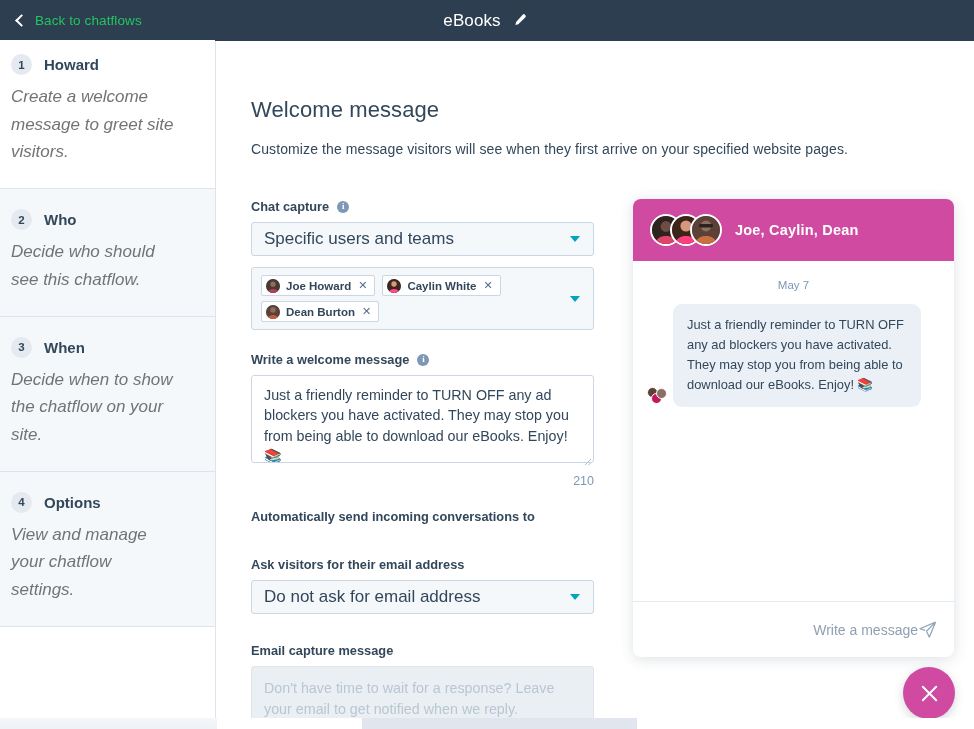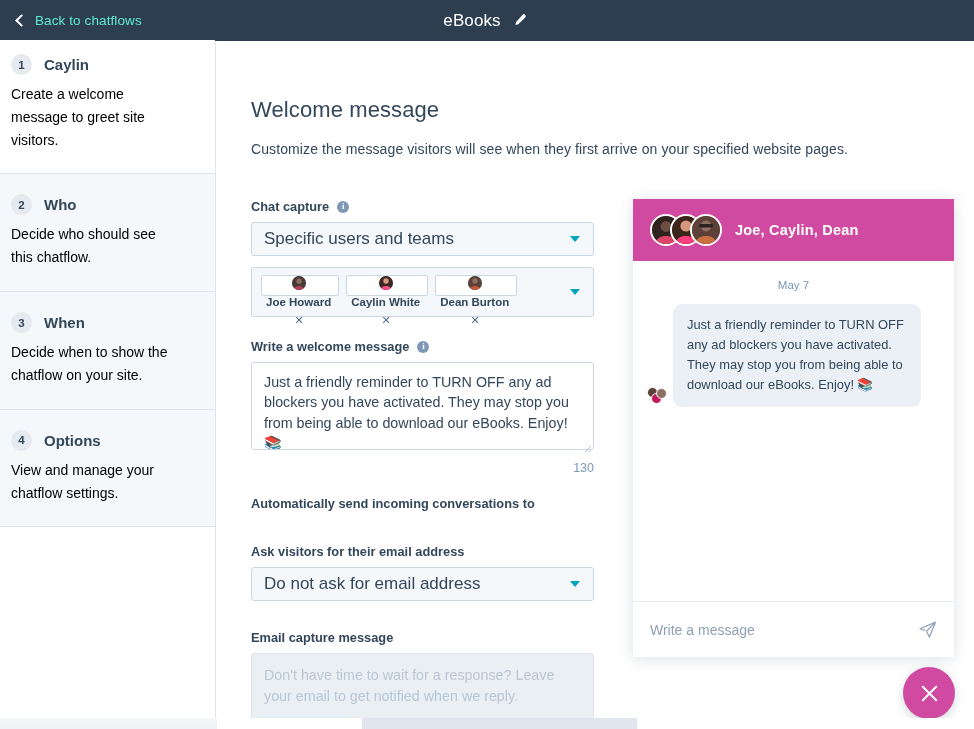--- a/index.html
+++ b/index.html
@@ -19,21 +19,21 @@
     background: #2d3e50;
     display: flex;
     align-items: center;
     width: 100%;
   }
   .back-link {
     display: flex;
     align-items: center;
     gap: 9px;
     padding-left: 17px;
-    color: #5eead4;
+    color: #22c55e;
     font-size: 13.5px;
     cursor: pointer;
     letter-spacing: .1px;
   }
   .chev-left {
     width: 9px; height: 9px;
     border-left: 2px solid #ffffff;
     border-bottom: 2px solid #ffffff;
     transform: rotate(45deg);
     display: inline-block;
@@ -101,24 +101,25 @@
     align-items: center;
     justify-content: center;
     flex: 0 0 21px;
   }
   .step-title {
     font-size: 15px;
     font-weight: bold;
     color: #33475b;
   }
   .step-desc {
-    font-size: 14px;
-    color: #000000;
+    font-size: 17px;
+    color: #737373;
     line-height: 1.63;
     padding-right: 16px;
+    font-style: italic;
   }
 
   
   .main {
     flex: 1;
     padding: 56px 0 0 0;
     position: relative;
     overflow: hidden;
   }
   .main-inner { padding-left: 35px; }
@@ -204,21 +205,20 @@
     background: #ffffff;
     border: 1px solid #cbd6e2;
     border-radius: 2px;
     display: inline-flex;
     align-items: center;
     gap: 6px;
     padding: 0 7px 0 4px;
     font-size: 11.5px;
     font-weight: bold;
     color: #33475b;
-    flex-direction: column;
   }
   .chip-av {
     width: 14px; height: 14px;
     border-radius: 50%;
     flex: 0 0 14px;
     background: #55606e;
     overflow: hidden;
     position: relative;
   }
   .chip-x {
@@ -280,21 +280,21 @@
   
   .preview-wrap {
     position: absolute;
     left: 633px;
     top: 158px;
     width: 321px;
   }
   .chat-card {
     width: 321px;
     height: 458px;
-    border-radius: 0;
+    border-radius: 8px;
     background: #ffffff;
     box-shadow: 0 2px 14px rgba(45,62,80,.16);
     overflow: hidden;
     display: flex;
     flex-direction: column;
   }
   .chat-header {
     height: 62px;
     background: #cf4aa0;
     display: flex;
@@ -360,20 +360,21 @@
     line-height: 1.55;
     max-width: 248px;
   }
   .chat-footer {
     height: 56px;
     border-top: 1px solid #e5eaf0;
     display: flex;
     align-items: center;
     padding: 0 17px;
     flex: 0 0 56px;
+    text-align: right;
   }
   .chat-input-placeholder {
     flex: 1;
     font-size: 14px;
     color: #8f9fb1;
   }
   .send-icon { cursor: pointer; display: flex; }
 
   .close-fab {
     position: absolute;
@@ -439,21 +440,21 @@
     </span>
   </div>
 </div>
 
 <div class="app">
 
   <div class="sidebar">
     <div class="step active">
       <div class="step-head">
         <span class="step-num">1</span>
-        <span class="step-title">Caylin</span>
+        <span class="step-title">Howard</span>
       </div>
       <div class="step-desc">Create a welcome message to greet site visitors.</div>
     </div>
 
     <div class="step">
       <div class="step-head">
         <span class="step-num">2</span>
         <span class="step-title">Who</span>
       </div>
       <div class="step-desc">Decide who should see this chatflow.</div>
@@ -536,21 +537,21 @@
         <div class="field-label">
           <span>Write a welcome message</span>
           <span class="info-icon">i</span>
         </div>
         <div style="position:relative;width:343px;">
           <textarea class="textarea-box" style="">Just a friendly reminder to TURN OFF any ad blockers you have activated. They may stop you from being able to download our eBooks. Enjoy! 📚</textarea>
           <svg class="resize-grip" viewBox="0 0 10 10">
             <path d="M9 3L3 9M9 6.5L6.5 9" stroke="#b0bfd0" stroke-width="1" fill="none"></path>
           </svg>
         </div>
-        <div class="char-count">130</div>
+        <div class="char-count">210</div>
       </div>
 
       <div class="field" style="margin-top:21px;">
         <div class="field-label">
           <span>Automatically send incoming conversations to</span>
         </div>
       </div>
 
       <div class="field" style="margin-top:33px;">
         <div class="field-label">

